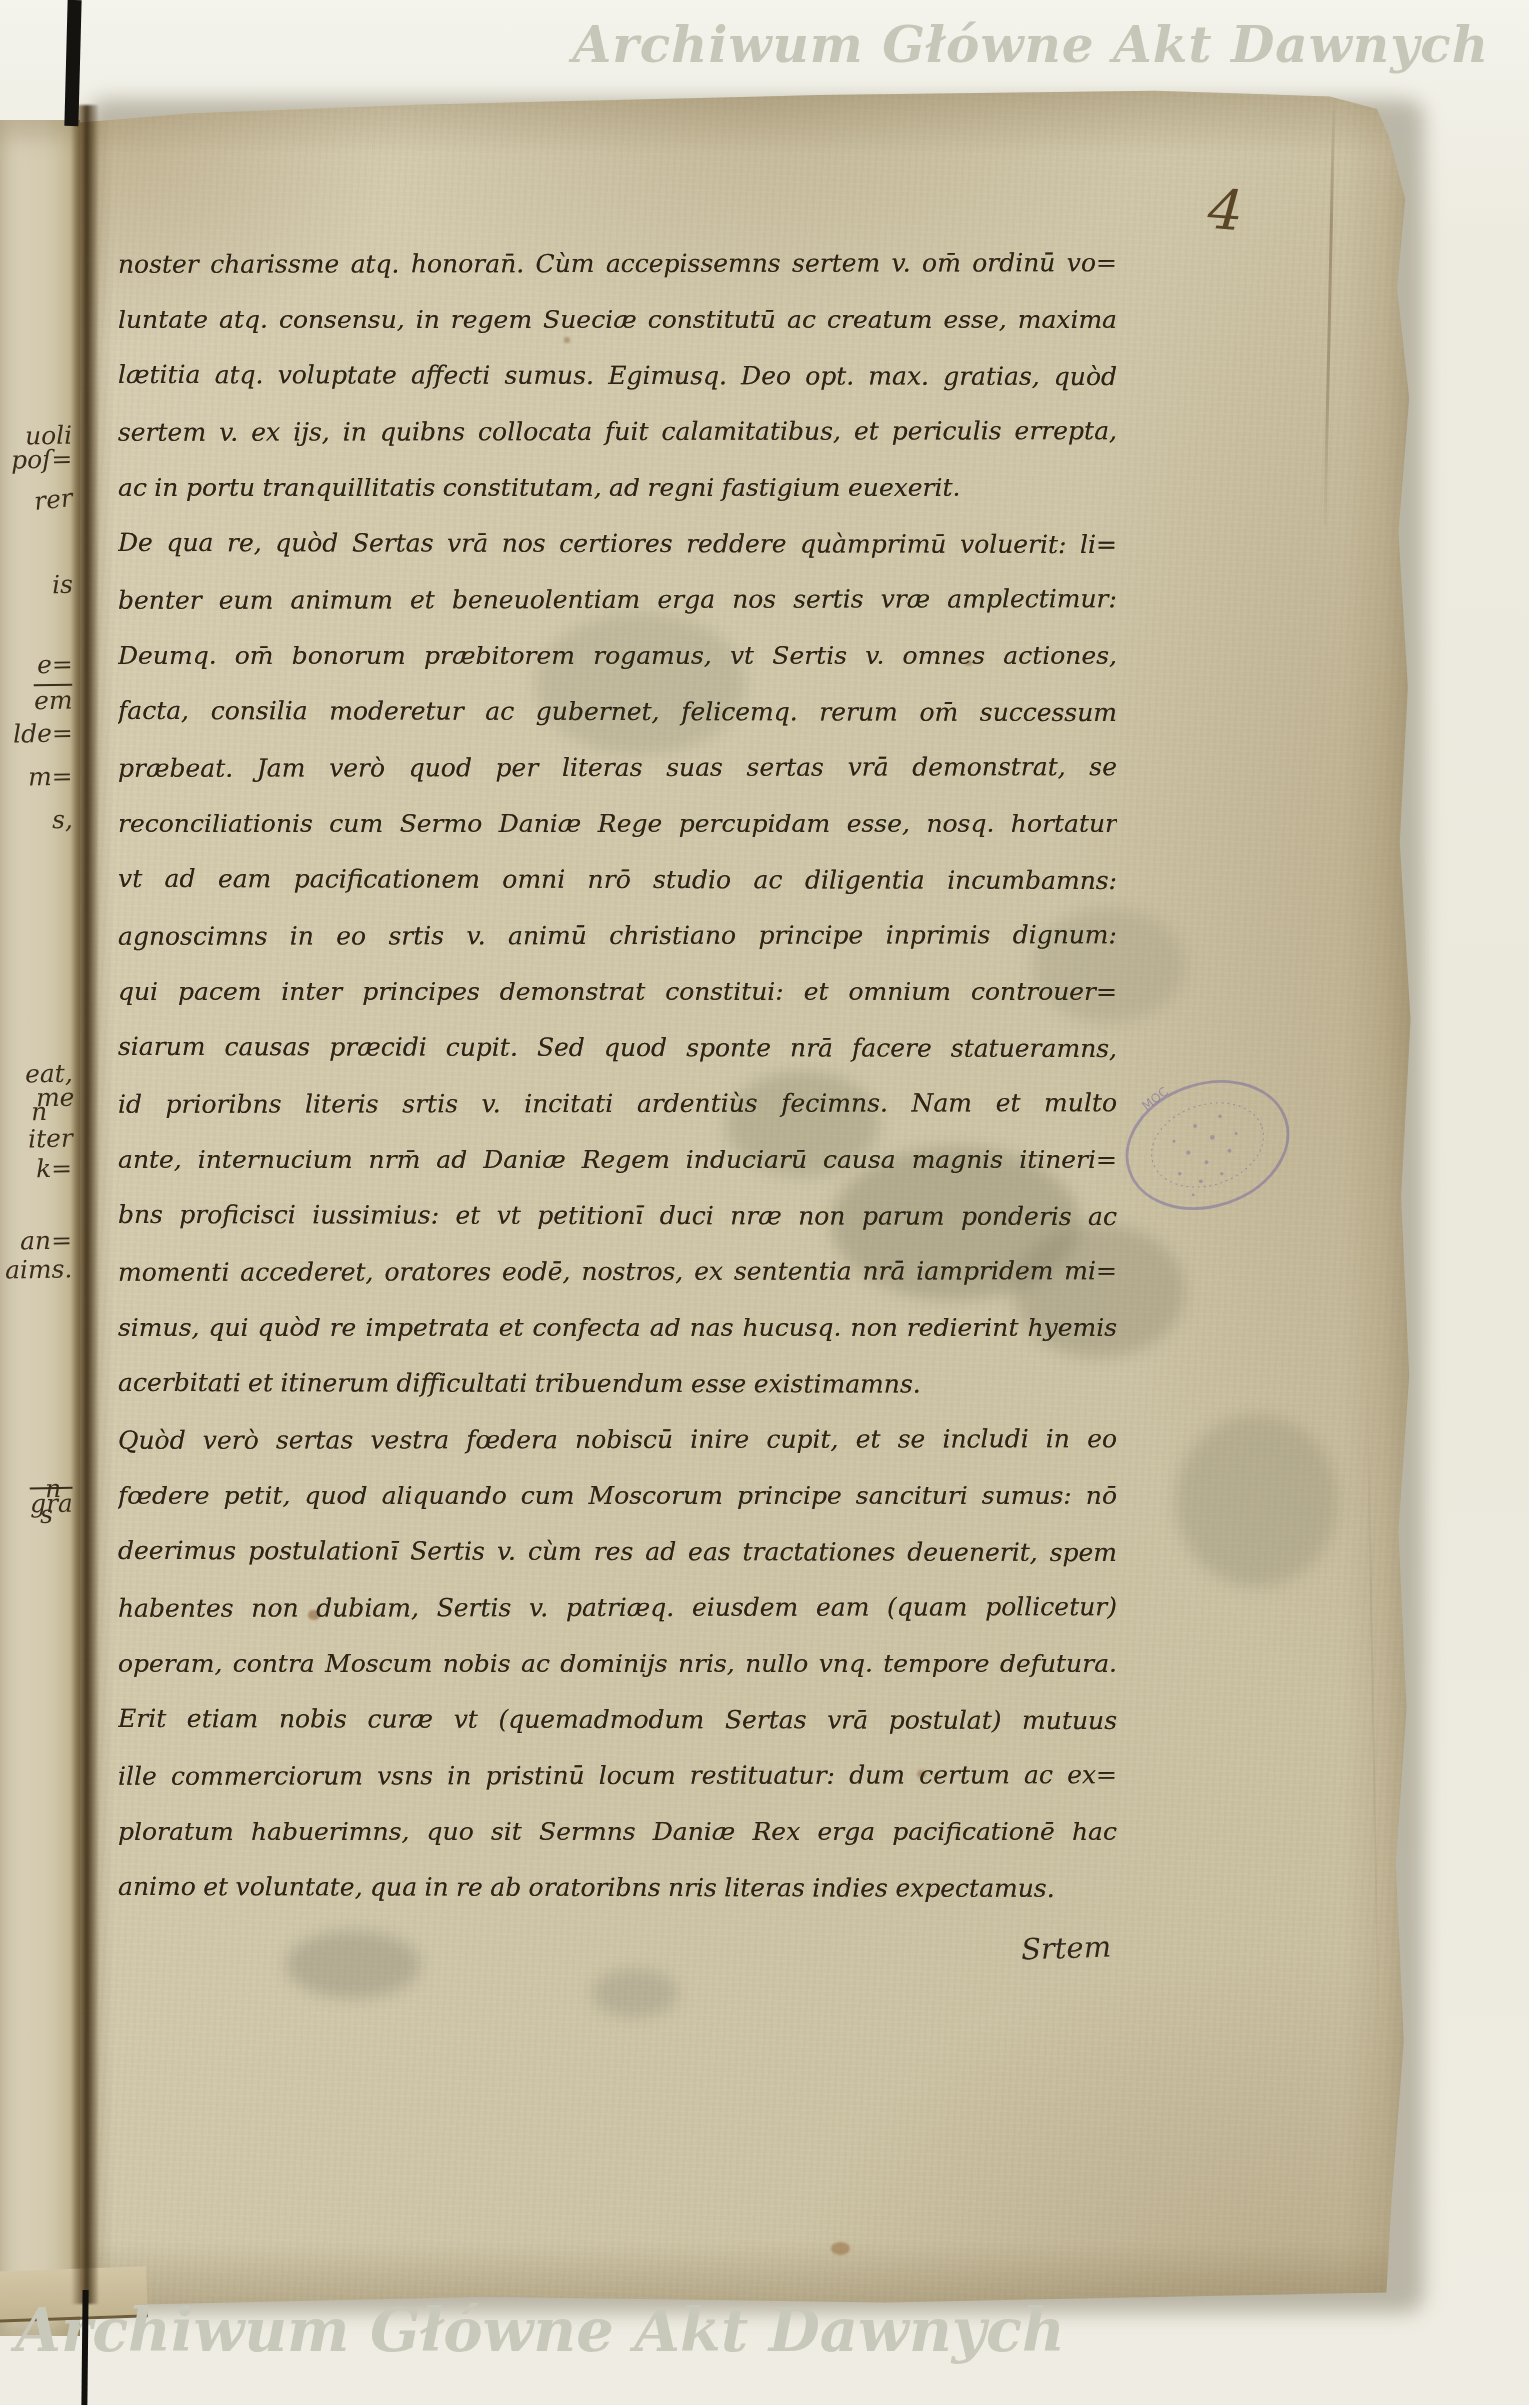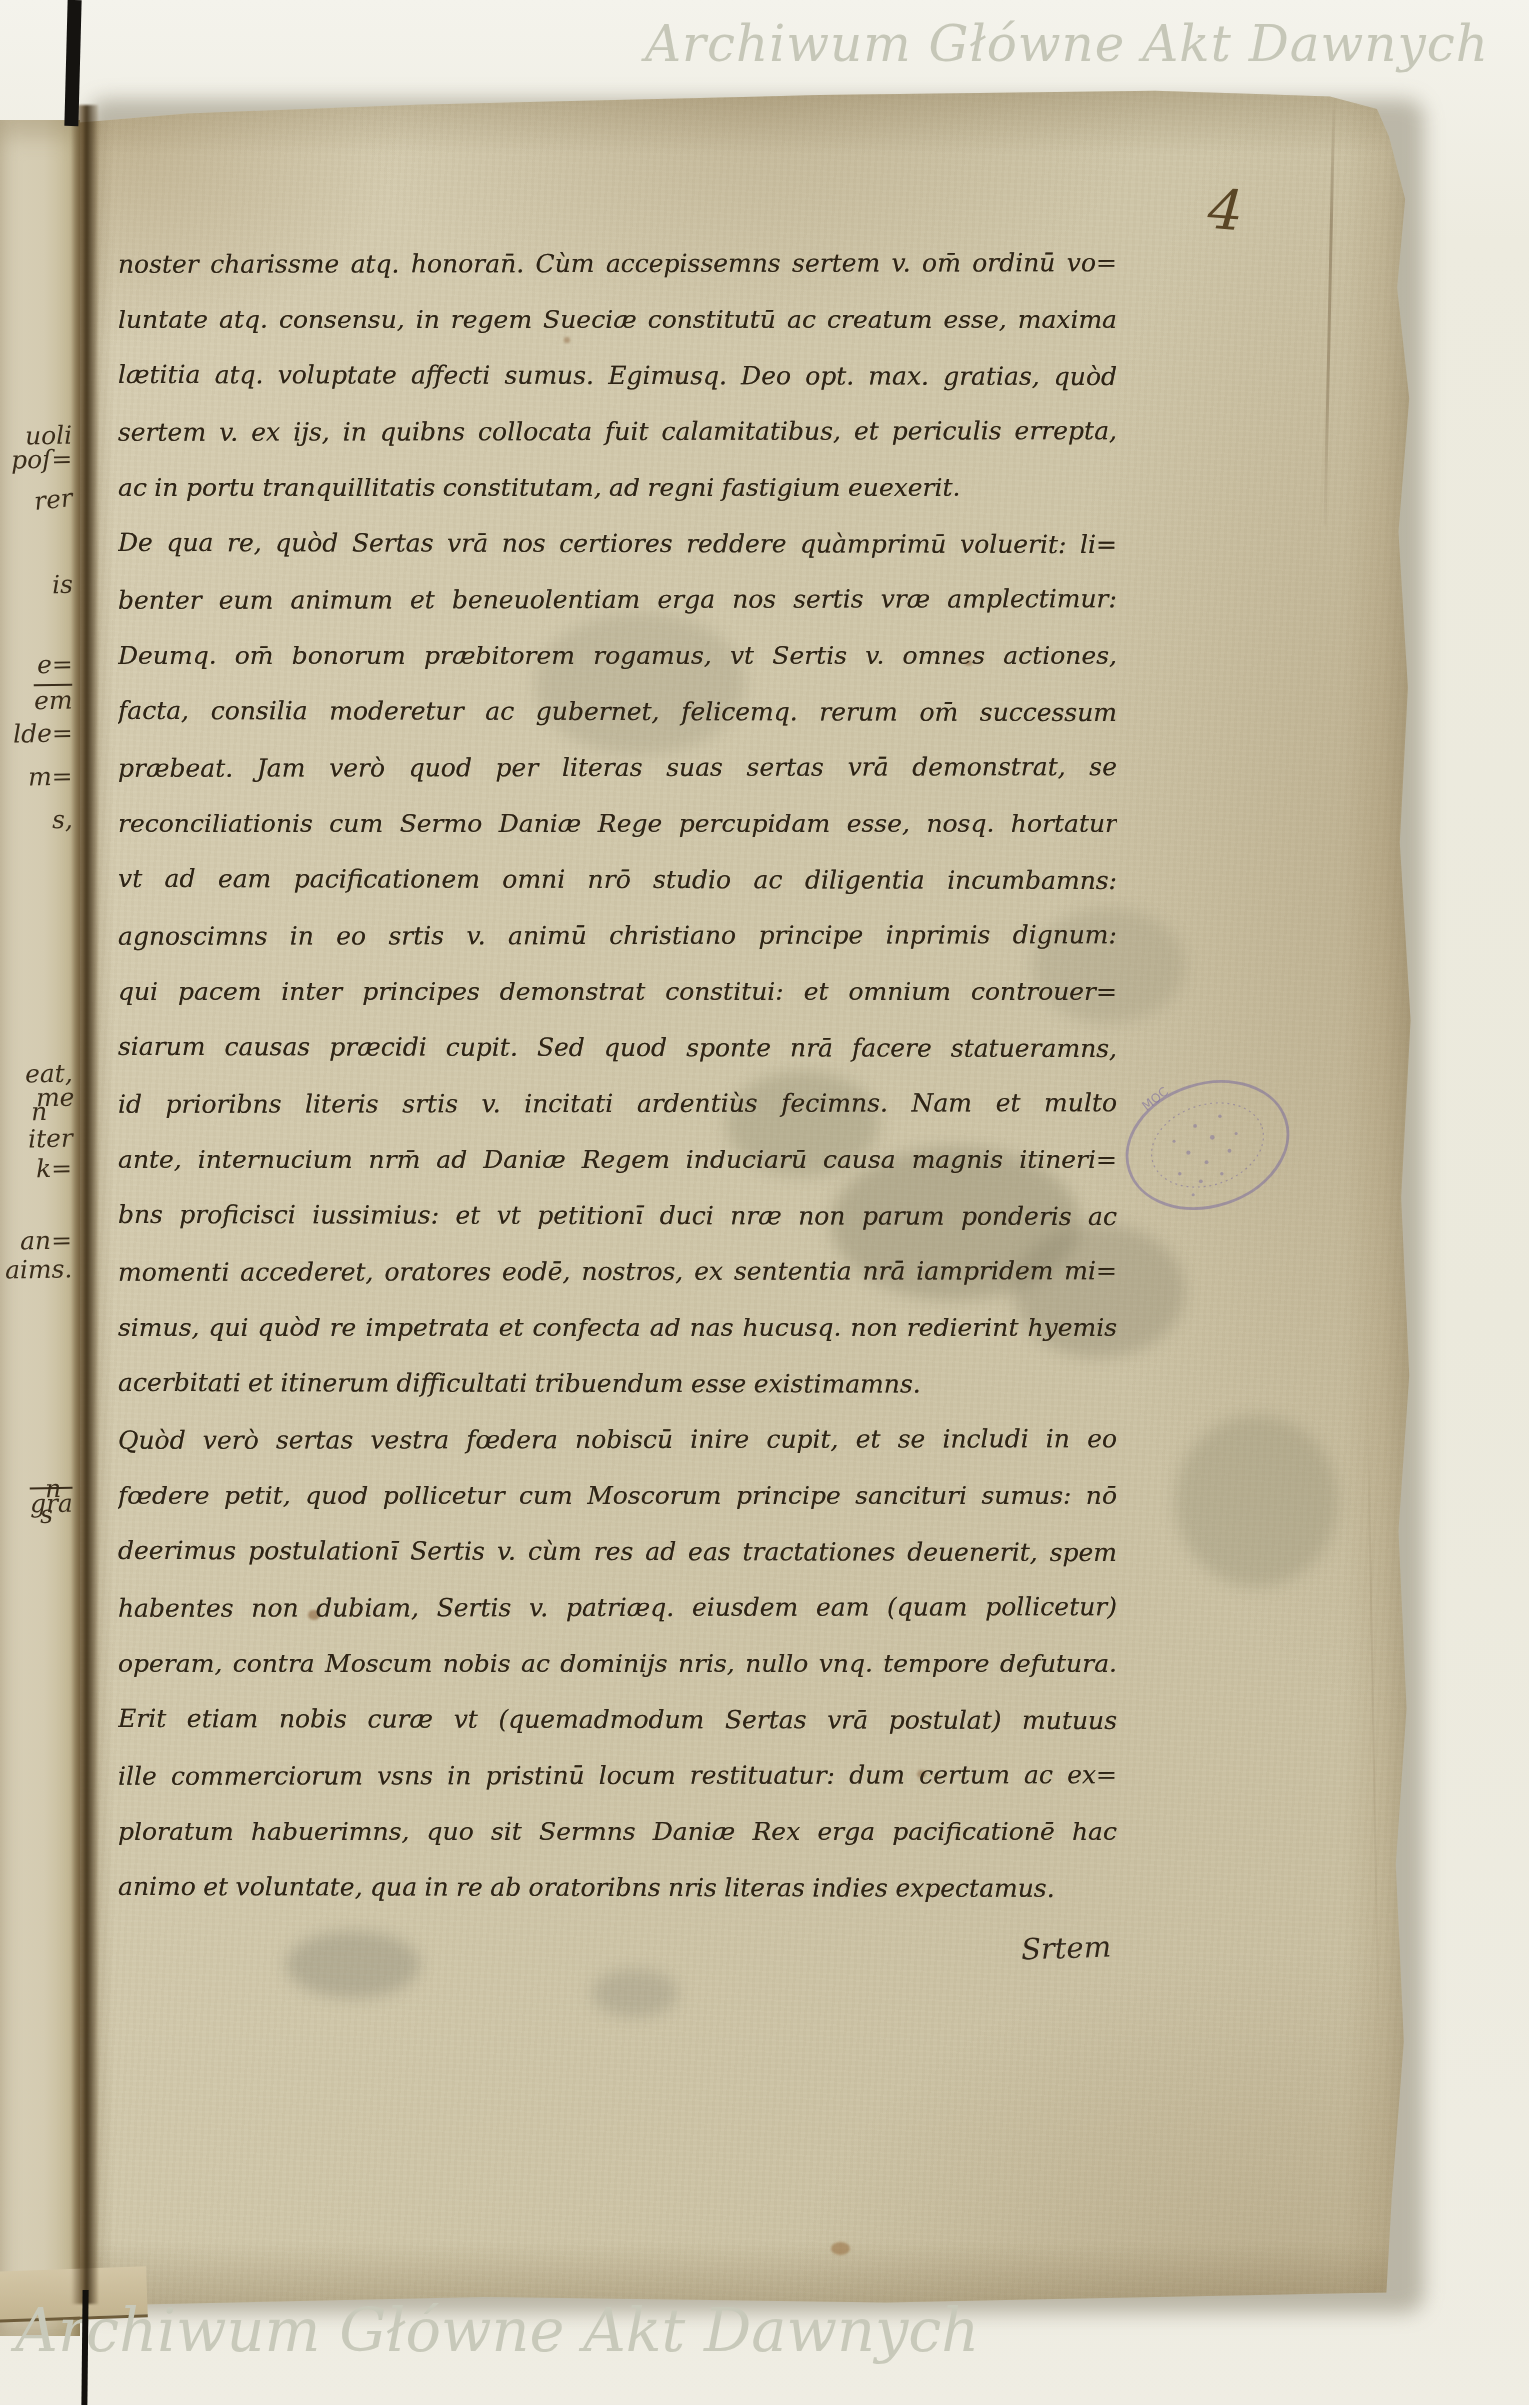--- a/index.html
+++ b/index.html
@@ -3,21 +3,21 @@
 <meta charset="utf-8">
 <title>Document scan</title>
 <style>
   html,body{margin:0;padding:0;}
   body{
     width:1529px;height:2405px;position:relative;overflow:hidden;
     background:linear-gradient(180deg,#f4f3ec 0%,#edebdf 10%,#ebe9dc 55%,#efede3 100%);
     font-family:"DejaVu Serif", serif;
   }
   
-  .wm{position:absolute;font-style:italic;white-space:nowrap;z-index:7;pointer-events:none;}
+  .wm{position:absolute;font-style:italic;white-space:nowrap;z-index:7;pointer-events:none;font-weight:bold;}
   .wm-top{top:15.3px;right:40px;font-size:50px;letter-spacing:1px;color:#c6c7b8;}
   .wm-bottom{top:2296px;left:15.3px;font-size:59px;color:#c8c9ba;}
   
   .strip{
     position:absolute;left:0;top:120px;width:80px;height:2216px;z-index:2;
     background:linear-gradient(90deg,#d8d0b8 0%,#d4cbb1 55%,#c6bb98 88%,#a4956f 100%);
     box-shadow:inset 0 17px 21px rgba(120,100,60,.25), inset 0 -13.4px 17px rgba(120,100,60,.25);
   }
   .frag{
     position:absolute;right:7.6px;font-style:italic;font-size:25px;color:#3a2d1b;
@@ -162,21 +162,21 @@
       <div class="ms-line">agnoscimns in eo srtis v. animū christiano principe inprimis dignum:</div>
       <div class="ms-line">qui pacem inter principes demonstrat constitui: et omnium controuer=</div>
       <div class="ms-line">siarum causas præcidi cupit. Sed quod sponte nrā facere statueramns,</div>
       <div class="ms-line">id prioribns literis srtis v. incitati ardentiùs fecimns. Nam et multo</div>
       <div class="ms-line">ante, internucium nrm̄ ad Daniæ Regem induciarū causa magnis itineri=</div>
       <div class="ms-line">bns proficisci iussimius: et vt petitionī duci nræ non parum ponderis ac</div>
       <div class="ms-line">momenti accederet, oratores eodē, nostros, ex sententia nrā iampridem mi=</div>
       <div class="ms-line">simus, qui quòd re impetrata et confecta ad nas hucusq. non redierint hyemis</div>
       <div class="ms-line short">acerbitati et itinerum difficultati tribuendum esse existimamns.</div>
       <div class="ms-line">Quòd verò sertas vestra fœdera nobiscū inire cupit, et se includi in eo</div>
-      <div class="ms-line">fœdere petit, quod pollicetur cum Moscorum principe sancituri sumus: nō</div>
+      <div class="ms-line">fœdere petit, quod aliquando cum Moscorum principe sancituri sumus: nō</div>
       <div class="ms-line">deerimus postulationī Sertis v. cùm res ad eas tractationes deuenerit, spem</div>
       <div class="ms-line">habentes non dubiam, Sertis v. patriæq. eiusdem eam (quam pollicetur)</div>
       <div class="ms-line">operam, contra Moscum nobis ac dominijs nris, nullo vnq. tempore defutura.</div>
       <div class="ms-line">Erit etiam nobis curæ vt (quemadmodum Sertas vrā postulat) mutuus</div>
       <div class="ms-line">ille commerciorum vsns in pristinū locum restituatur: dum certum ac ex=</div>
       <div class="ms-line">ploratum habuerimns, quo sit Sermns Daniæ Rex erga pacificationē hac</div>
       <div class="ms-line short">animo et voluntate, qua in re ab oratoribns nris literas indies expectamus.</div>
     </div>
 
   <div class="catchword">Srtem</div>

